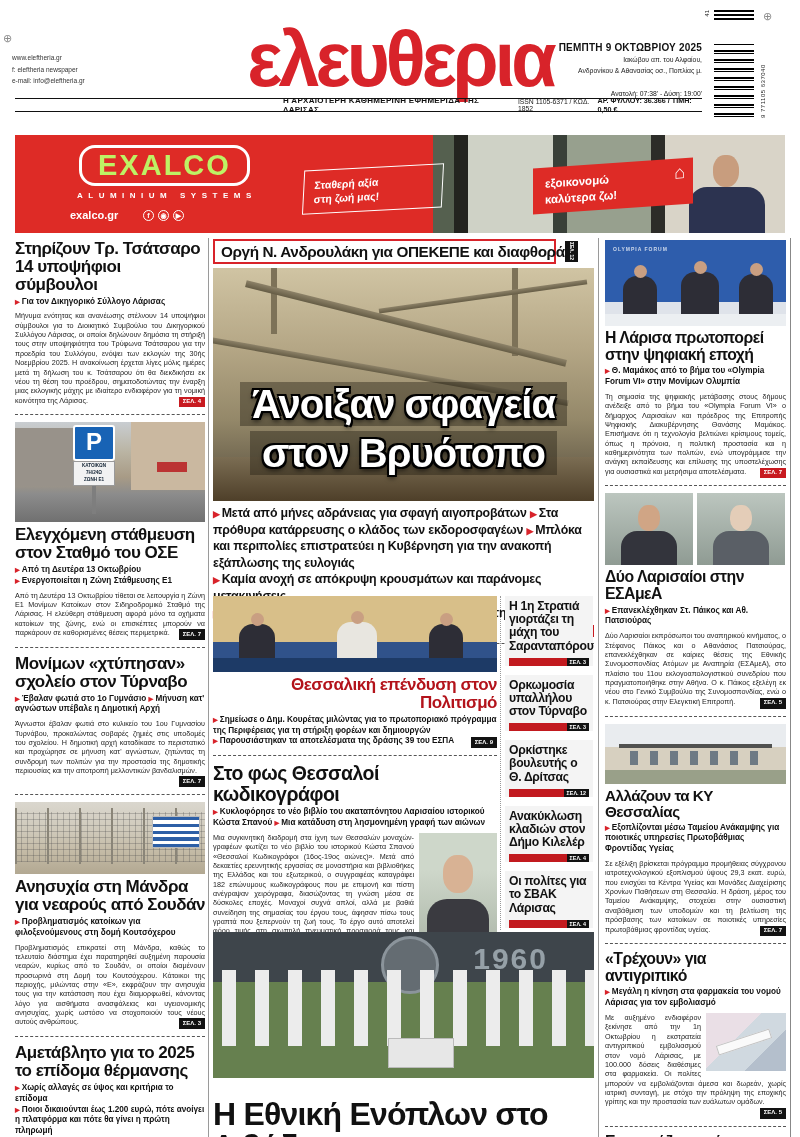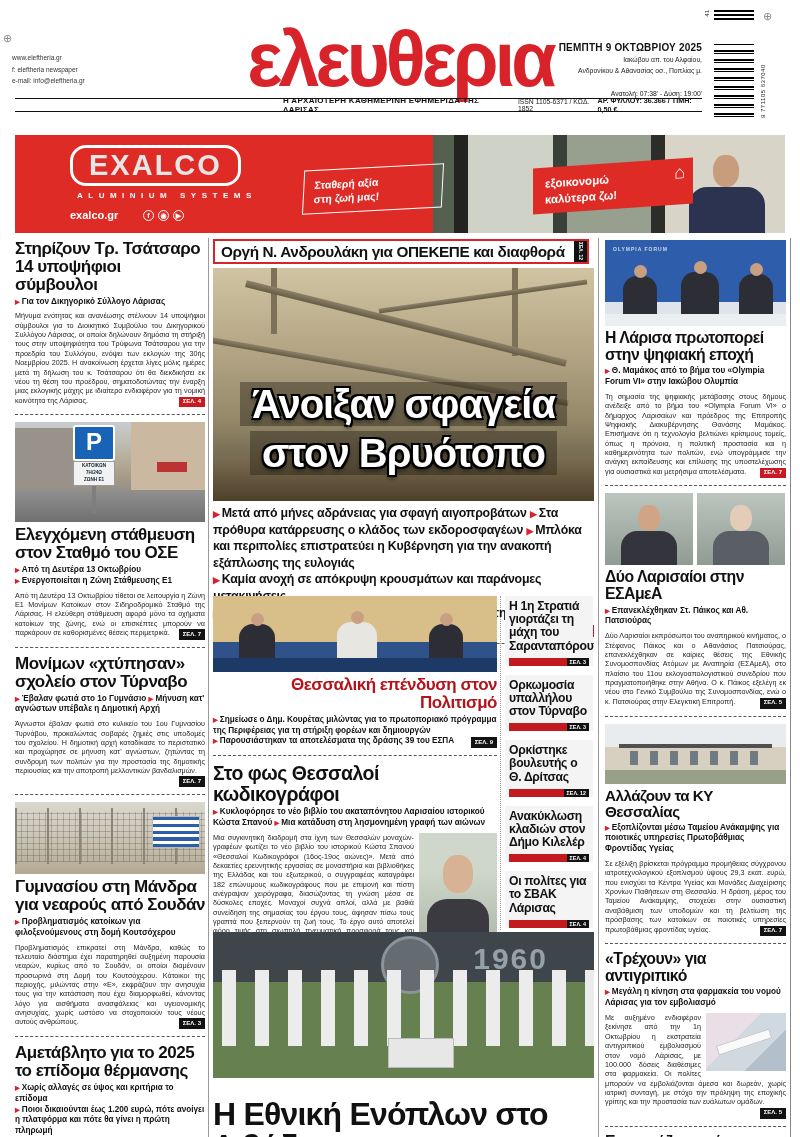--- a/index.html
+++ b/index.html
@@ -31,22 +31,22 @@
   .straprow .strap{margin-left:268px;font-size:8px;font-weight:bold;letter-spacing:.3px;}
   .straprow .issn{margin-left:24px;font-size:6.8px;color:#222;}
   .straprow .issue{margin-left:auto;font-size:7.2px;font-weight:bold;}
   
   .ad{position:absolute;left:15px;top:135px;width:770px;height:98px;background:#de2b26;overflow:hidden;}
   .adphoto{position:absolute;right:0;top:0;width:352px;height:100%;
       background:linear-gradient(90deg,#55604f 0 6%,#23241f 6% 10%,#cfd2c6 10% 34%,#394038 34% 38%,#97a08e 38% 62%,#2c2c28 62% 66%,#d9d4c8 66% 100%);}
   .adman{position:absolute;right:6px;bottom:0;width:104px;height:86px;}
   .adman .bodyshape{position:absolute;left:14px;bottom:0;width:76px;height:46px;background:#2c3350;border-radius:18px 18px 0 0;}
   .adman .head{position:absolute;left:38px;top:8px;width:26px;height:32px;background:#c89d7e;border-radius:45%;}
-  .exlogo{position:absolute;left:55px;top:10px;border:3px solid #fff;border-radius:16px;
-      padding:1px 16px;color:#e5e5e5;font-size:29px;font-weight:900;letter-spacing:2px;}
+  .exlogo{position:absolute;left:64px;top:10px;border:3px solid #fff;border-radius:16px;
+      padding:1px 16px;color:#bef264;font-size:29px;font-weight:900;letter-spacing:2px;}
   .exsub{position:absolute;left:62px;top:56px;color:#fff;font-size:8px;font-weight:bold;letter-spacing:5.5px;}
   .extag{position:absolute;left:288px;top:32px;width:118px;border:1.5px solid #fff;
       transform:rotate(-3deg) skewX(-6deg);padding:7px 10px;color:#fff;font-size:10.5px;font-weight:bold;line-height:1.35;}
   .exsite{position:absolute;left:55px;bottom:12px;color:#fff;font-size:11px;font-weight:bold;}
   .exsoc{position:absolute;left:128px;bottom:12px;color:#fff;font-size:7px;display:flex;gap:4px;}
   .exsoc span{display:inline-block;width:9px;height:9px;border:1px solid #fff;border-radius:50%;
       text-align:center;line-height:9px;font-weight:bold;}
   .ribbon{position:absolute;left:518px;top:28px;width:160px;height:46px;background:#de2b26;
       transform:skewY(-4deg);color:#fff;font-size:11.5px;font-weight:bold;padding:8px 12px;line-height:1.4;box-sizing:border-box;}
   .ribbon .house{position:absolute;right:8px;top:2px;font-size:18px;font-weight:normal;}
@@ -95,21 +95,21 @@
   .rail.r1{width:330px;height:7px;left:28px;top:52px;transform:rotate(14deg);}
   .rail.r2{width:370px;height:6px;left:-12px;top:100px;transform:rotate(10deg);}
   .rail.r3{width:210px;height:5px;right:6px;top:26px;transform:rotate(-8deg);}
   .post{position:absolute;width:6px;background:#7d7258;}
   .post.p1{left:58px;top:0;height:66px;}.post.p2{right:76px;top:0;height:88px;}
   .floor{position:absolute;left:0;right:0;bottom:0;height:44px;background:linear-gradient(180deg,#7b6d53,#4e3f29);}
   .leadhead{position:absolute;left:0;right:0;top:112px;text-align:center;
       font-size:40px;font-weight:900;color:#fff;line-height:1.22;letter-spacing:-1px;}
   .leadhead span{background:rgba(35,30,18,.42);padding:0 12px;
       text-shadow:-2px -2px 0 #000,2px -2px 0 #000,-2px 2px 0 #000,2px 2px 0 #000,0 3px 5px rgba(0,0,0,.8);}
-  .topbar{position:absolute;left:213px;top:239px;width:376px;height:25px;box-sizing:border-box;
+  .topbar{position:absolute;left:213px;top:239px;width:343px;height:25px;box-sizing:border-box;
       border:2px solid #d8232a;display:flex;align-items:center;}
   .topbar .tt{flex:1;font-size:15.3px;font-weight:800;letter-spacing:-0.4px;padding-left:6px;white-space:nowrap;}
   .topbar .vbadge{width:13px;align-self:stretch;background:#121212;color:#fff;font-size:5px;
       font-weight:bold;writing-mode:vertical-rl;text-align:center;line-height:13px;}
   .leadphoto{position:absolute;left:213px;top:268px;width:381px;}
   .leadbul{position:absolute;left:213px;top:505px;width:381px;font-size:12.4px;font-weight:800;
       line-height:1.34;letter-spacing:-0.2px;}
   .leadbul .arr{font-size:9px;}
   .leadbul .badge{font-size:6.5px;margin-top:4px;}
   .leadbul .dsep{margin-top:6px;}
@@ -273,21 +273,21 @@
       <p class="body clearfix"><span>Άγνωστοι έβαλαν φωτιά στο κυλικείο του 1ου Γυμνασίου Τυρνάβου, προκαλώντας σοβαρές ζημιές στις υποδομές του σχολείου. Η δημοτική αρχή καταδίκασε το περιστατικό και προχώρησε σε μήνυση κατ' αγνώστων, ζητώντας τη συνδρομή των πολιτών για την προστασία της δημοτικής περιουσίας και την αποτροπή μελλοντικών βανδαλισμών.</span><span class="badge">ΣΕΛ. 7</span></p>
     </article>
     <div class="dsep"></div>
 
     <article>
       <div class="ph ph-fence">
         <div class="fgrid"></div>
         <div class="fposts"></div>
         <div class="flag"></div>
       </div>
-      <h2 class="t t17">Γυμνασίου στη Μάνδρα για νεαρούς από Σουδάν</h2>
+      <h2 class="t t17">Ανησυχία στη Μάνδρα για νεαρούς από Σουδάν</h2>
       <p class="bl"><span class="arr">▶</span><span>Προβληματισμός κατοίκων για φιλοξενούμενους στη δομή Κουτσόχερου</span></p>
       <p class="body clearfix"><span>Προβληματισμός επικρατεί στη Μάνδρα, καθώς το τελευταίο διάστημα έχει παρατηρηθεί αυξημένη παρουσία νεαρών, κυρίως από το Σουδάν, οι οποίοι διαμένουν προσωρινά στη Δομή του Κουτσόχερου. Κάτοικοι της περιοχής, μιλώντας στην «Ε», εκφράζουν την ανησυχία τους για την κατάσταση που έχει διαμορφωθεί, κάνοντας λόγο για αισθήματα ανασφάλειας και υγειονομικής ανησυχίας, χωρίς ωστόσο να στοχοποιούν τους νέους αυτούς ανθρώπους.</span><span class="badge">ΣΕΛ. 3</span></p>
     </article>
     <div class="dsep"></div>
 
     <article>
       <h2 class="t t17">Αμετάβλητο για το 2025 το επίδομα θέρμανσης</h2>
       <p class="bl">
         <span class="arr">▶</span><span>Χωρίς αλλαγές σε ύψος και κριτήρια το επίδομα</span><br>
         <span class="arr">▶</span><span>Ποιοι δικαιούνται έως 1.200 ευρώ, πότε ανοίγει η πλατφόρμα και πότε θα γίνει η πρώτη πληρωμή</span>
@@ -427,21 +427,21 @@
           </div>
         <div class="sil s2">
             <div class="head"></div>
           </div>
         <div class="sil s3">
             <div class="head"></div>
           </div>
         <div class="tbl"></div>
       </div>
       <h2 class="t t16">Η Λάρισα πρωτοπορεί στην ψηφιακή εποχή</h2>
-      <p class="bl"><span class="arr">▶</span><span>Θ. Μαμάκος από το βήμα του «Olympia Forum VI» στην Ιακώβου Ολυμπία</span></p>
+      <p class="bl"><span class="arr">▶</span><span>Θ. Μαμάκος από το βήμα του «Olympia Forum VI» στην Μονίμων Ολυμπία</span></p>
       <p class="body clearfix"><span>Τη σημασία της ψηφιακής μετάβασης στους δήμους ανέδειξε από το βήμα του «Olympia Forum VI» ο δήμαρχος Λαρισαίων και πρόεδρος της Επιτροπής Ψηφιακής Διακυβέρνησης Θανάσης Μαμάκος. Επισήμανε ότι η τεχνολογία βελτιώνει κρίσιμους τομείς, όπως η πρόνοια, η πολιτική προστασία και η καθημερινότητα των πολιτών, ενώ υπογράμμισε την ανάγκη εκπαίδευσης και επίλυσης της υποστελέχωσης για ουσιαστικά και μετρήσιμα αποτελέσματα.</span><span class="badge red">ΣΕΛ. 7</span></p>
     </article>
     <div class="dsep"></div>
 
     <article>
       <div class="duo">
         <div class="ph-port">
           <div class="head"></div>
           <div class="jacket"></div>
         </div>

